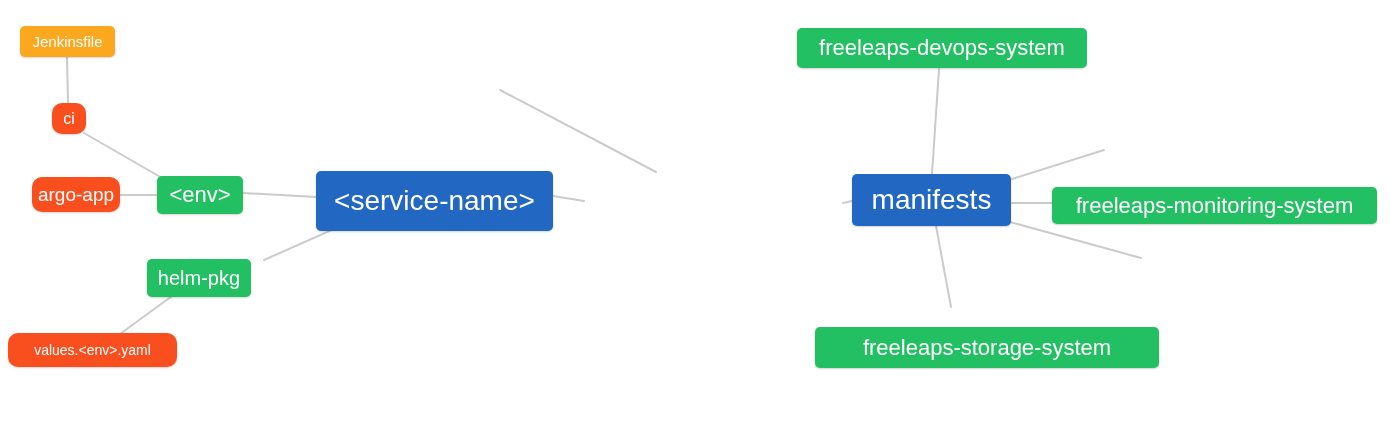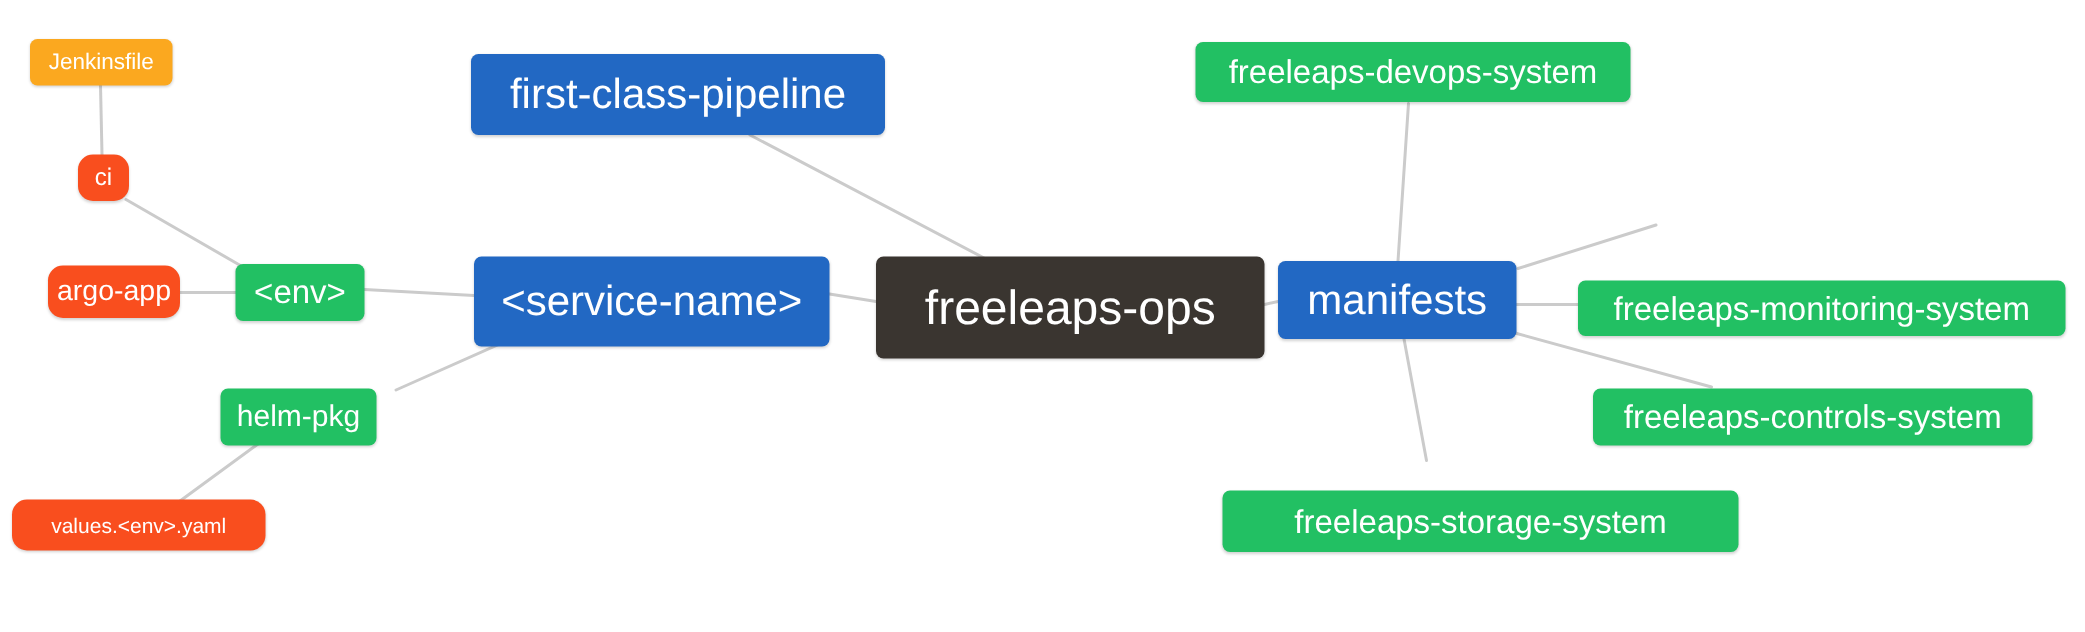--- a/index.html
+++ b/index.html
@@ -66,24 +66,21 @@
     <line x1="1012" y1="179" x2="1104" y2="150"></line>
     <line x1="1011" y1="203" x2="1052" y2="203"></line>
     <line x1="1010" y1="222" x2="1141" y2="258"></line>
     <line x1="936" y1="226" x2="951" y2="307"></line>
   </svg>
 
   <div class="node c-orange" style="left:20px;  top:26px;  width:95px;  height:31px; font-size:15px;">Jenkinsfile</div>
   <div class="node c-red" style="left:52px;  top:103px; width:34px;  height:31px; font-size:16px;">ci</div>
   <div class="node c-red" style="left:32px;  top:177px; width:88px;  height:35px; font-size:19px;">argo-app</div>
   <div class="node c-green" style="left:157px; top:176px; width:86px;  height:38px; font-size:22px;">&lt;env&gt;</div>
-  <div class="node c-blue" style="left:314px; top:36px;  width:276px; height:54px; font-size:28px;">first-class-pipeline</div>
   <div class="node c-blue" style="left:316px; top:171px; width:237px; height:60px; font-size:28px;">&lt;service-name&gt;</div>
-  <div class="node c-dark" style="left:584px; top:171px; width:259px; height:68px; font-size:32px;">freeleaps-ops</div>
   <div class="node c-blue" style="left:852px; top:174px; width:159px; height:52px; font-size:28px;">manifests</div>
   <div class="node c-green" style="left:797px; top:28px;  width:290px; height:40px; font-size:22px;">freeleaps-devops-system</div>
   <div class="node c-green" style="left:1052px;top:187px; width:325px; height:37px; font-size:22px;">freeleaps-monitoring-system</div>
-  <div class="node c-green" style="left:1062px;top:259px; width:293px; height:38px; font-size:22px;">freeleaps-controls-system</div>
   <div class="node c-green" style="left:815px; top:307px; width:344px; height:41px; font-size:22px;margin-top:20px;">freeleaps-storage-system</div>
   <div class="node c-green" style="left:147px; top:259px; width:104px; height:38px; font-size:20px;">helm-pkg</div>
   <div class="node c-red" style="left:8px;   top:333px; width:169px; height:34px; font-size:14px;">values.&lt;env&gt;.yaml</div>
 
 </div>
 
 </body></html>

